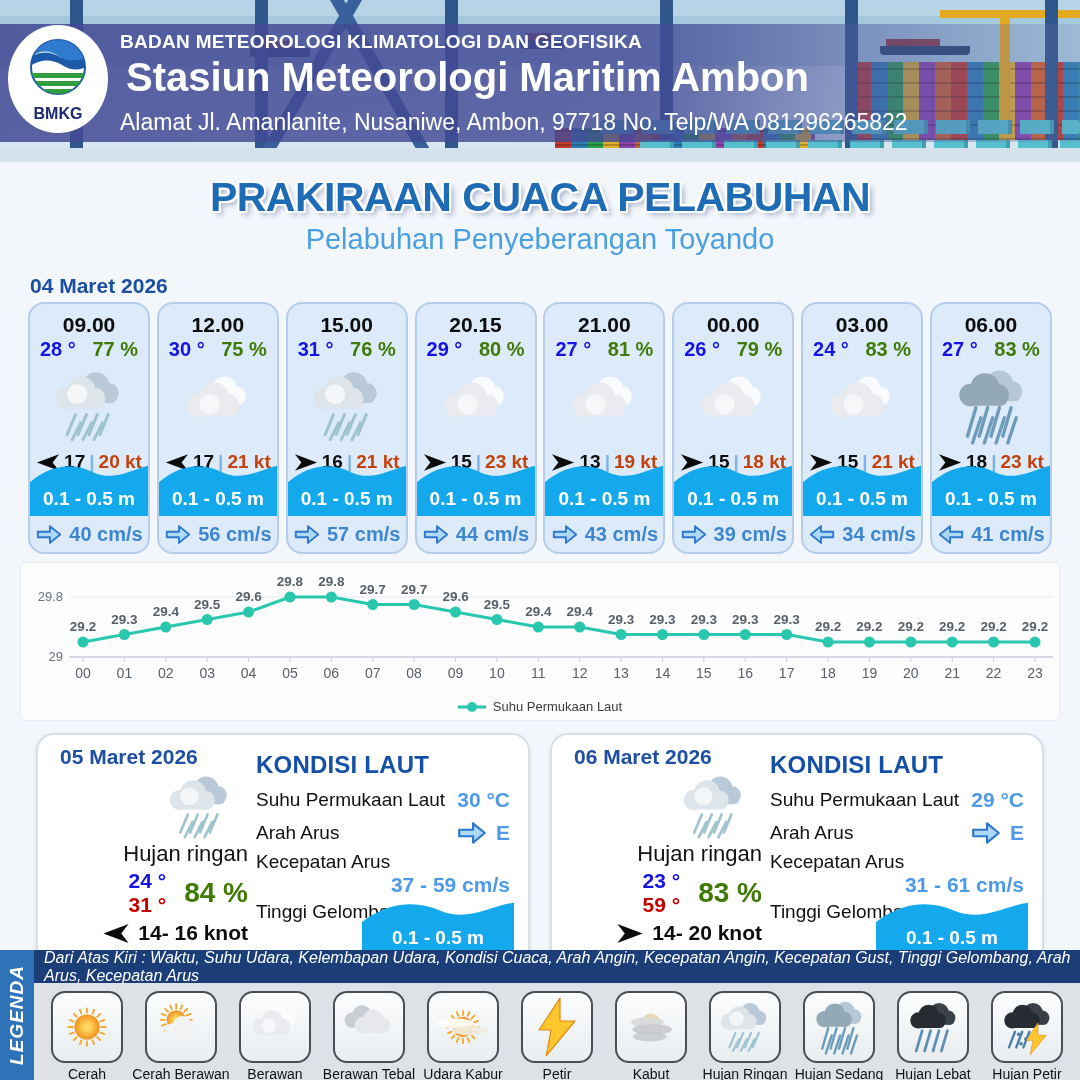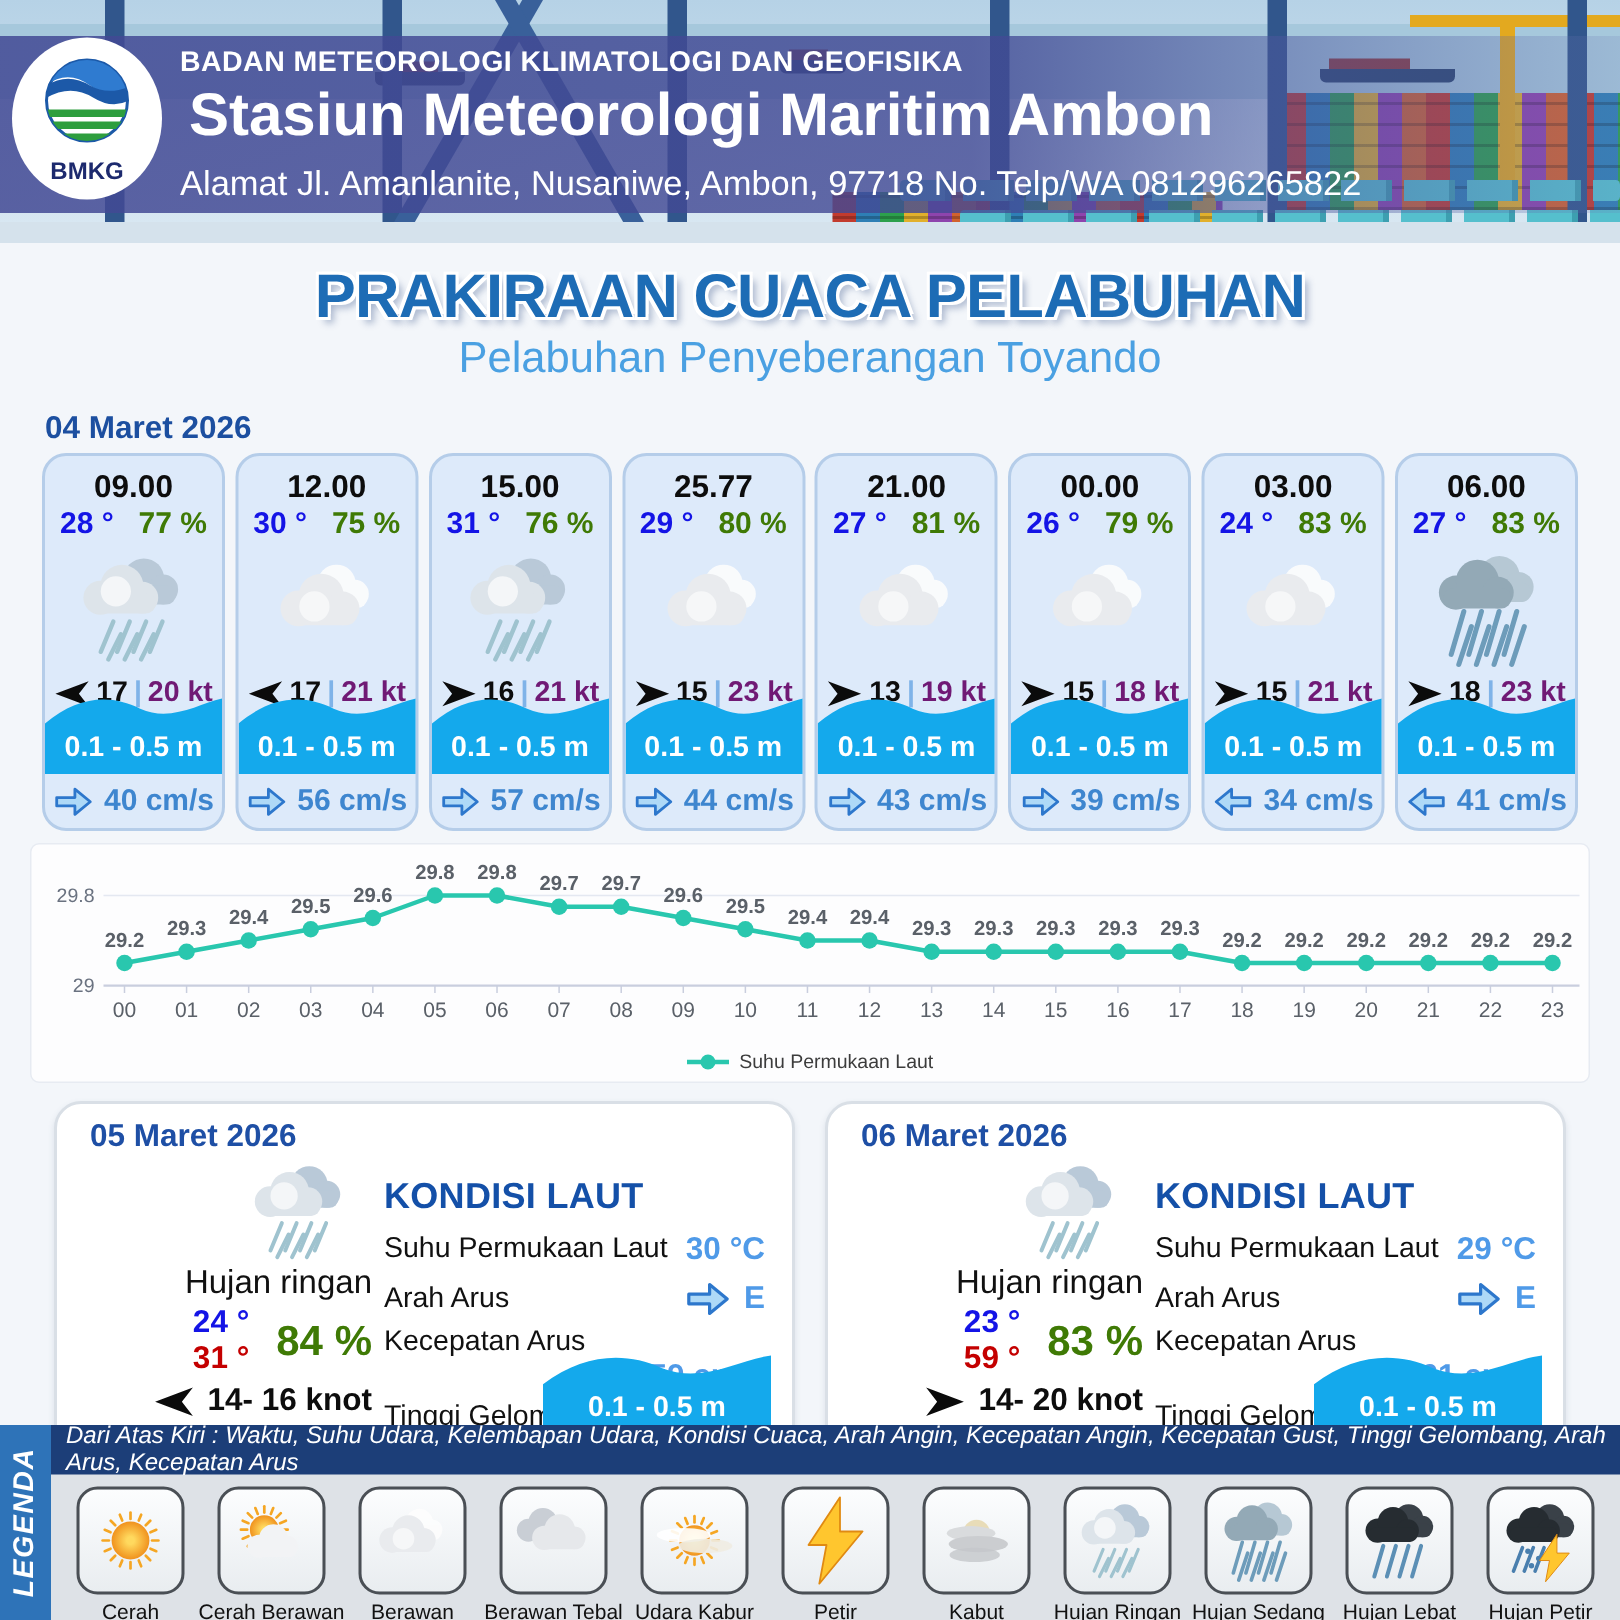--- a/index.html
+++ b/index.html
@@ -43,21 +43,21 @@
   .date-label { margin:2px 0 4px 30px; font-size:21px; font-weight:bold; color:#1c4fa0; }
   .cards-row { display:flex; justify-content:space-between; padding:0 28px; }
   .hcard { position:relative; width:122px; height:252px; background:#ddeafa; border:2px solid #b5cde9; border-radius:16px; overflow:hidden; }
   .hc-time { text-align:center; margin-top:9px; font-size:21px; font-weight:bold; color:#0d0d0d; }
   .hc-th { display:flex; justify-content:space-between; padding:1px 10px 0 10px; font-size:20px; font-weight:bold; }
   .hc-temp { color:#1414e6; }
   .hc-hum { color:#3f7a05; }
   .hc-icon { height:90px; display:flex; align-items:center; justify-content:center; }
   .hc-wind { display:flex; align-items:center; justify-content:center; gap:4px; font-size:19px; font-weight:bold; color:#0d0d0d; }
   .hc-sep { color:#7fb3e8; }
-  .hc-gust { color:#701a75; }
+  .hc-gust { color:#c2410c; }
   .hc-wave { position:absolute; left:0; bottom:36px; width:122px; height:58px; }
   .hc-wave-label { position:absolute; left:0; bottom:42px; width:100%; text-align:center; font-size:19px; font-weight:bold; color:#fff; }
   .hc-cur { position:absolute; left:0; bottom:0; width:100%; height:36px; display:flex; align-items:center; justify-content:center; gap:6px;
       font-size:20px; font-weight:bold; color:#3e86cf; }
 
   
   .chart-sec { margin:8px 20px 0 20px; background:#fdfdfe; border:1px solid #e7ebf2; border-radius:6px; padding-top:2px; }
   .chart-legend { display:flex; align-items:center; justify-content:center; gap:7px; font-size:13px; color:#3c3c3c; padding:2px 0 6px 0; }
 
   
@@ -66,21 +66,21 @@
       box-shadow:0 2px 4px rgba(80,100,130,.15); display:flex; }
   .d-left { width:210px; display:flex; flex-direction:column; align-items:flex-end; padding-top:10px; }
   .d-date { align-self:flex-start; margin-left:22px; font-size:21px; font-weight:bold; color:#1e4fa5; }
   .d-cond { font-size:22px; color:#111; margin-top:-4px; }
   .d-th { display:flex; align-items:center; gap:18px; margin-top:2px; }
   .d-temps { display:flex; flex-direction:column; font-size:21px; font-weight:bold; line-height:1.15; }
   .d-tmin { color:#1414e6; } .d-tmax { color:#c40000; }
   .d-hum { font-size:28px; font-weight:bold; color:#3f7a05; }
   .d-wind { display:flex; align-items:center; gap:8px; font-size:21px; font-weight:bold; color:#0d0d0d; margin-top:4px; }
   .d-gust { font-size:21px; font-weight:bold; color:#c40000; margin-top:2px; margin-left:12px; }
-  .d-right { flex:1; position:relative; padding:28px 18px 0 8px;margin-top:20px; }
+  .d-right { flex:1; position:relative; padding:16px 18px 0 8px; }
   .k-title { font-size:24px; font-weight:900; color:#1450a8; letter-spacing:.2px; }
   .k-row { display:flex; justify-content:space-between; align-items:center; margin-top:9px; font-size:19px; color:#111; }
   .k-val { font-size:21px; font-weight:bold; color:#4f9ae8; }
   .k-dir { display:flex; align-items:center; gap:8px; }
   .k-speed { text-align:right; font-size:21px; font-weight:bold; color:#4f9ae8; margin-top:0px; }
   .k-wavebox { position:absolute; right:14px; bottom:12px; width:152px; height:64px; }
   .k-wavebox .lbl { position:absolute; left:0; bottom:10px; width:100%; text-align:center; font-size:19px; font-weight:bold; color:#fff; }
 
   
   .footer { position:absolute; left:0; bottom:0; width:1080px; height:130px; background:#dee2e7; display:flex; }
@@ -287,21 +287,21 @@
           </svg></div>
     <div class="hc-wave-label">0.1 - 0.5 m</div>
     <div class="hc-cur">
           <svg width="28" height="21" viewBox="0 0 30 22">
             <path d="M3 8 h13 v-6 l11 9 -11 9 v-6 h-13 z" fill="#aed9f7" stroke="#2d77cc" stroke-width="2" stroke-linejoin="round"></path>
           </svg>
       <span>57 cm/s</span>
     </div>
       </div>
       <div class="hcard">
-    <div class="hc-time">25.77</div>
+    <div class="hc-time">20.15</div>
     <div class="hc-th">
       <span class="hc-temp">29 °</span>
       <span class="hc-hum">80 %</span>
     </div>
     <div class="hc-icon">
           <svg width="84" height="84" viewBox="0 0 100 100">
             <g transform="translate(16 -2) scale(0.8)" opacity="0.9">
     <circle cx="33" cy="50" r="15" fill="#fdfdfd"></circle>
               <circle cx="52" cy="40" r="19" fill="#fdfdfd"></circle>
     <circle cx="70" cy="50" r="14" fill="#fdfdfd"></circle>

